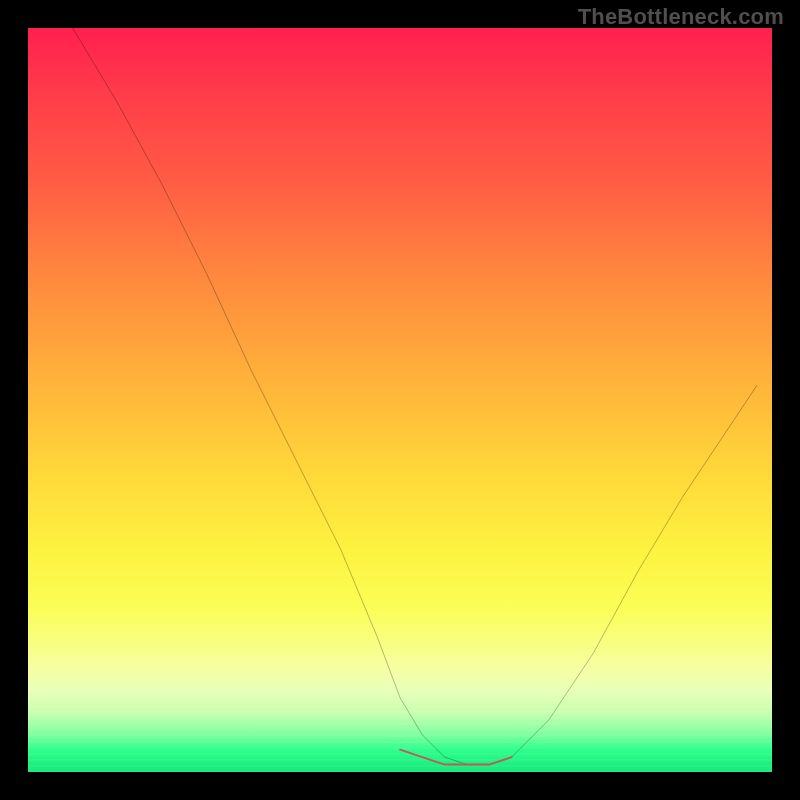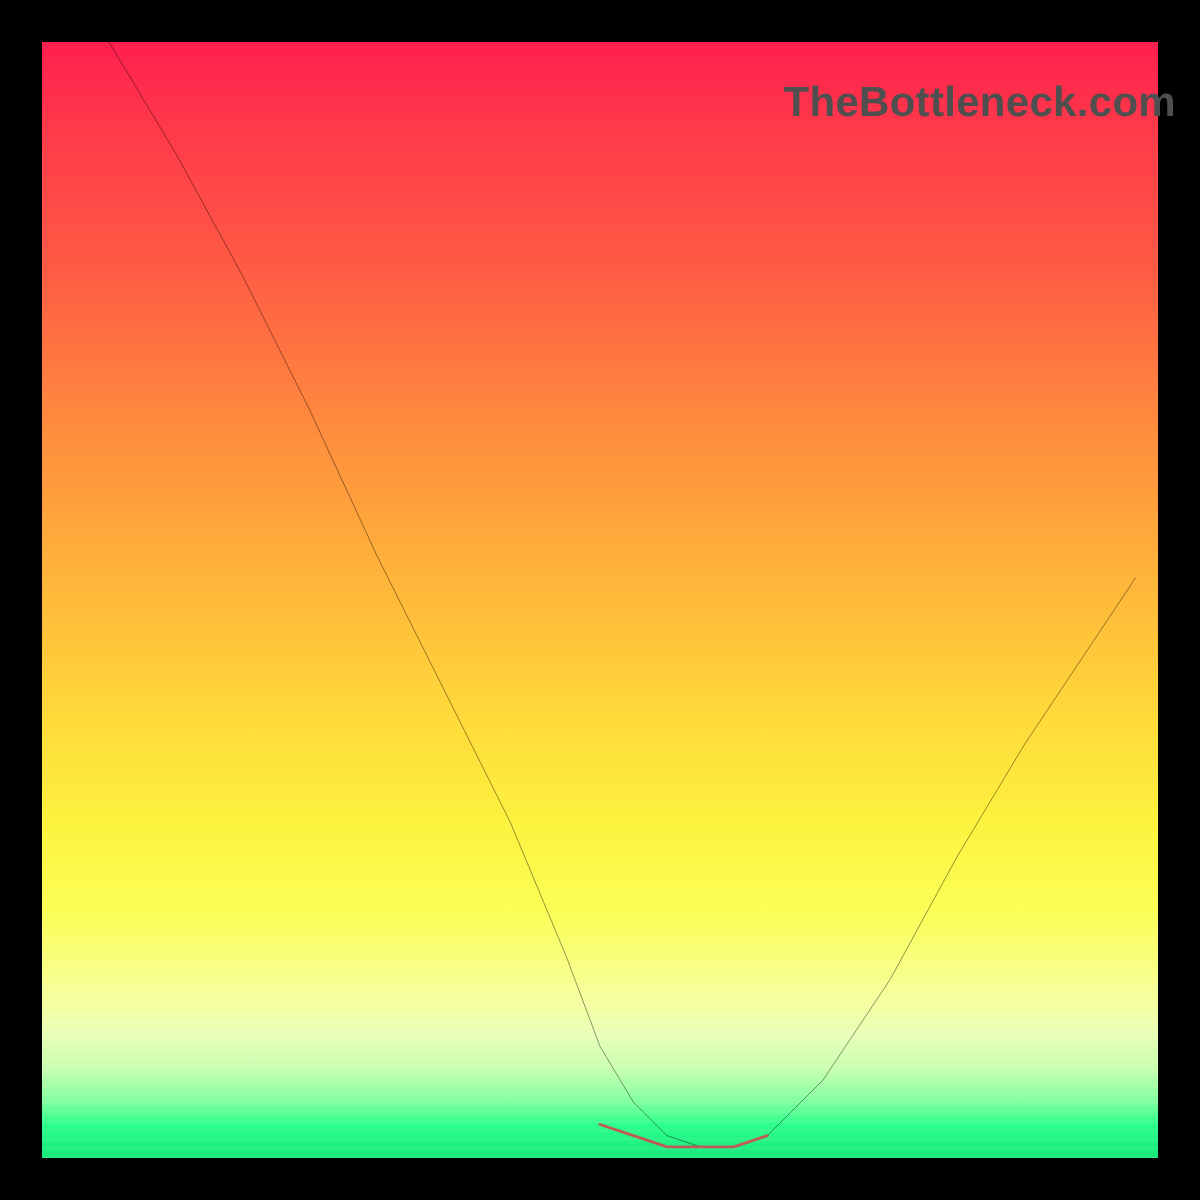--- a/index.html
+++ b/index.html
@@ -15,26 +15,25 @@
     position: relative;
     width: 800px;
     height: 800px;
     background: #000;
   }
   .watermark {
     position: absolute;
     top: 4px;
     right: 16px;
     color: #4f4f4f;
-    font-size: 28px;
+    font-size: 22px;
     font-weight: 600;
     letter-spacing: 0.2px;
     z-index: 30;
     user-select: none;
-    margin-top: 48px;
   }
   .plot-outer {
     position: absolute;
     left: 28px;
     top: 28px;
     width: 744px;
     height: 744px;
     background: #000;
   }
   .plot-gradient {

